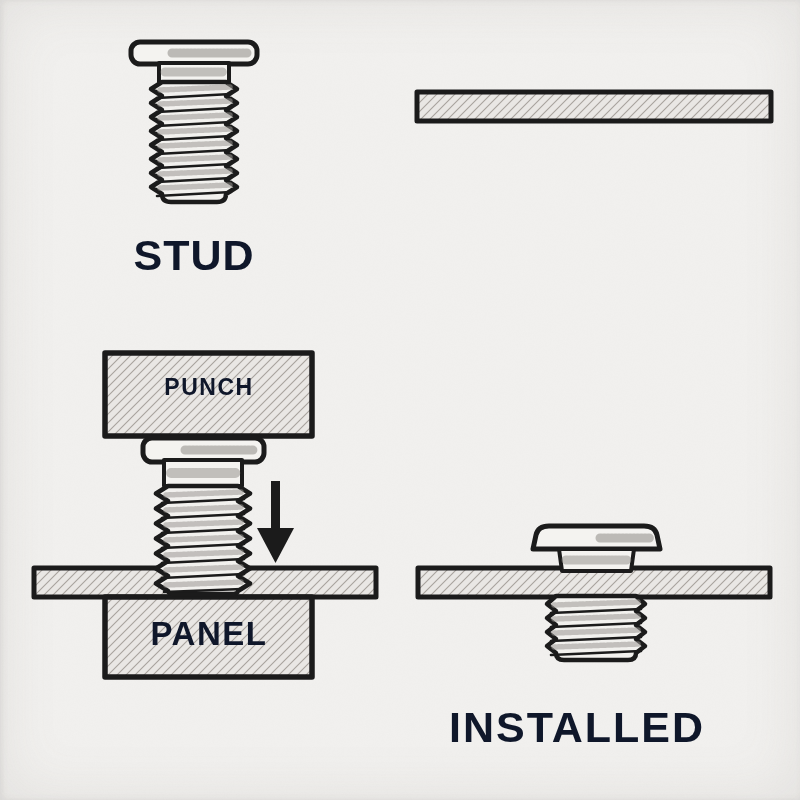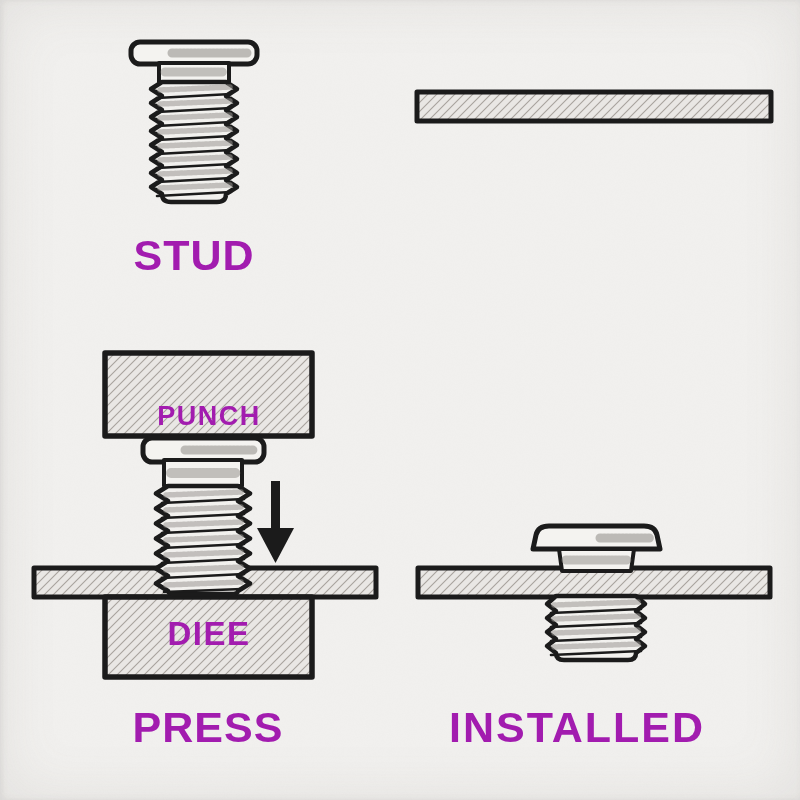--- a/index.html
+++ b/index.html
@@ -9,31 +9,31 @@
     background:#e8e7e5;
   }
   #canvas{
     position:relative;width:800px;height:800px;overflow:hidden;
     background:#f2f1ef;
     box-shadow:inset 0 0 60px rgba(120,115,108,0.12), inset 2px 0 6px rgba(90,88,84,0.10);
   }
   .label{
     position:absolute;
     transform:translateX(-50%);
-    color:#a21caf;
+    color:#0f172a;
     font-weight:700;
     letter-spacing:1px;
     white-space:nowrap;
     user-select:none;
   }
   .caption{font-size:43px;}
   .block-label{letter-spacing:1.5px;}
   #stud-label      {left:194px; top:231px;}
   #panel-label     {left:592px; top:231px;}
-  #punch-label     {left:209px; top:374px; font-size:27px;margin-top:27px;}
+  #punch-label     {left:209px; top:374px; font-size:23px;}
   #diee-label      {left:209px; top:615px; font-size:33px;}
   #press-label     {left:208px; top:703px;}
   #installed-label {left:577px; top:703px; letter-spacing:2px;}
   svg{position:absolute;left:0;top:0;}
 </style>
 </head>
 <body>
 
 <div id="canvas">
 
@@ -164,17 +164,16 @@
       <line x1="554" y1="605" x2="638" y2="602"></line>
       <line x1="554" y1="619" x2="638" y2="616"></line>
       <line x1="554" y1="633" x2="638" y2="630"></line>
       <line x1="554" y1="647" x2="638" y2="644"></line>
     </g>
   </g>
 </svg>
 
   <div id="stud-label" class="label caption">STUD</div>
   <div id="punch-label" class="label block-label">PUNCH</div>
-  <div id="diee-label" class="label block-label">DIEE</div>
-  <div id="press-label" class="label caption">PRESS</div>
+  <div id="diee-label" class="label block-label">PANEL</div>
   <div id="installed-label" class="label caption">INSTALLED</div>
 
 </div>
 
 </body></html>

